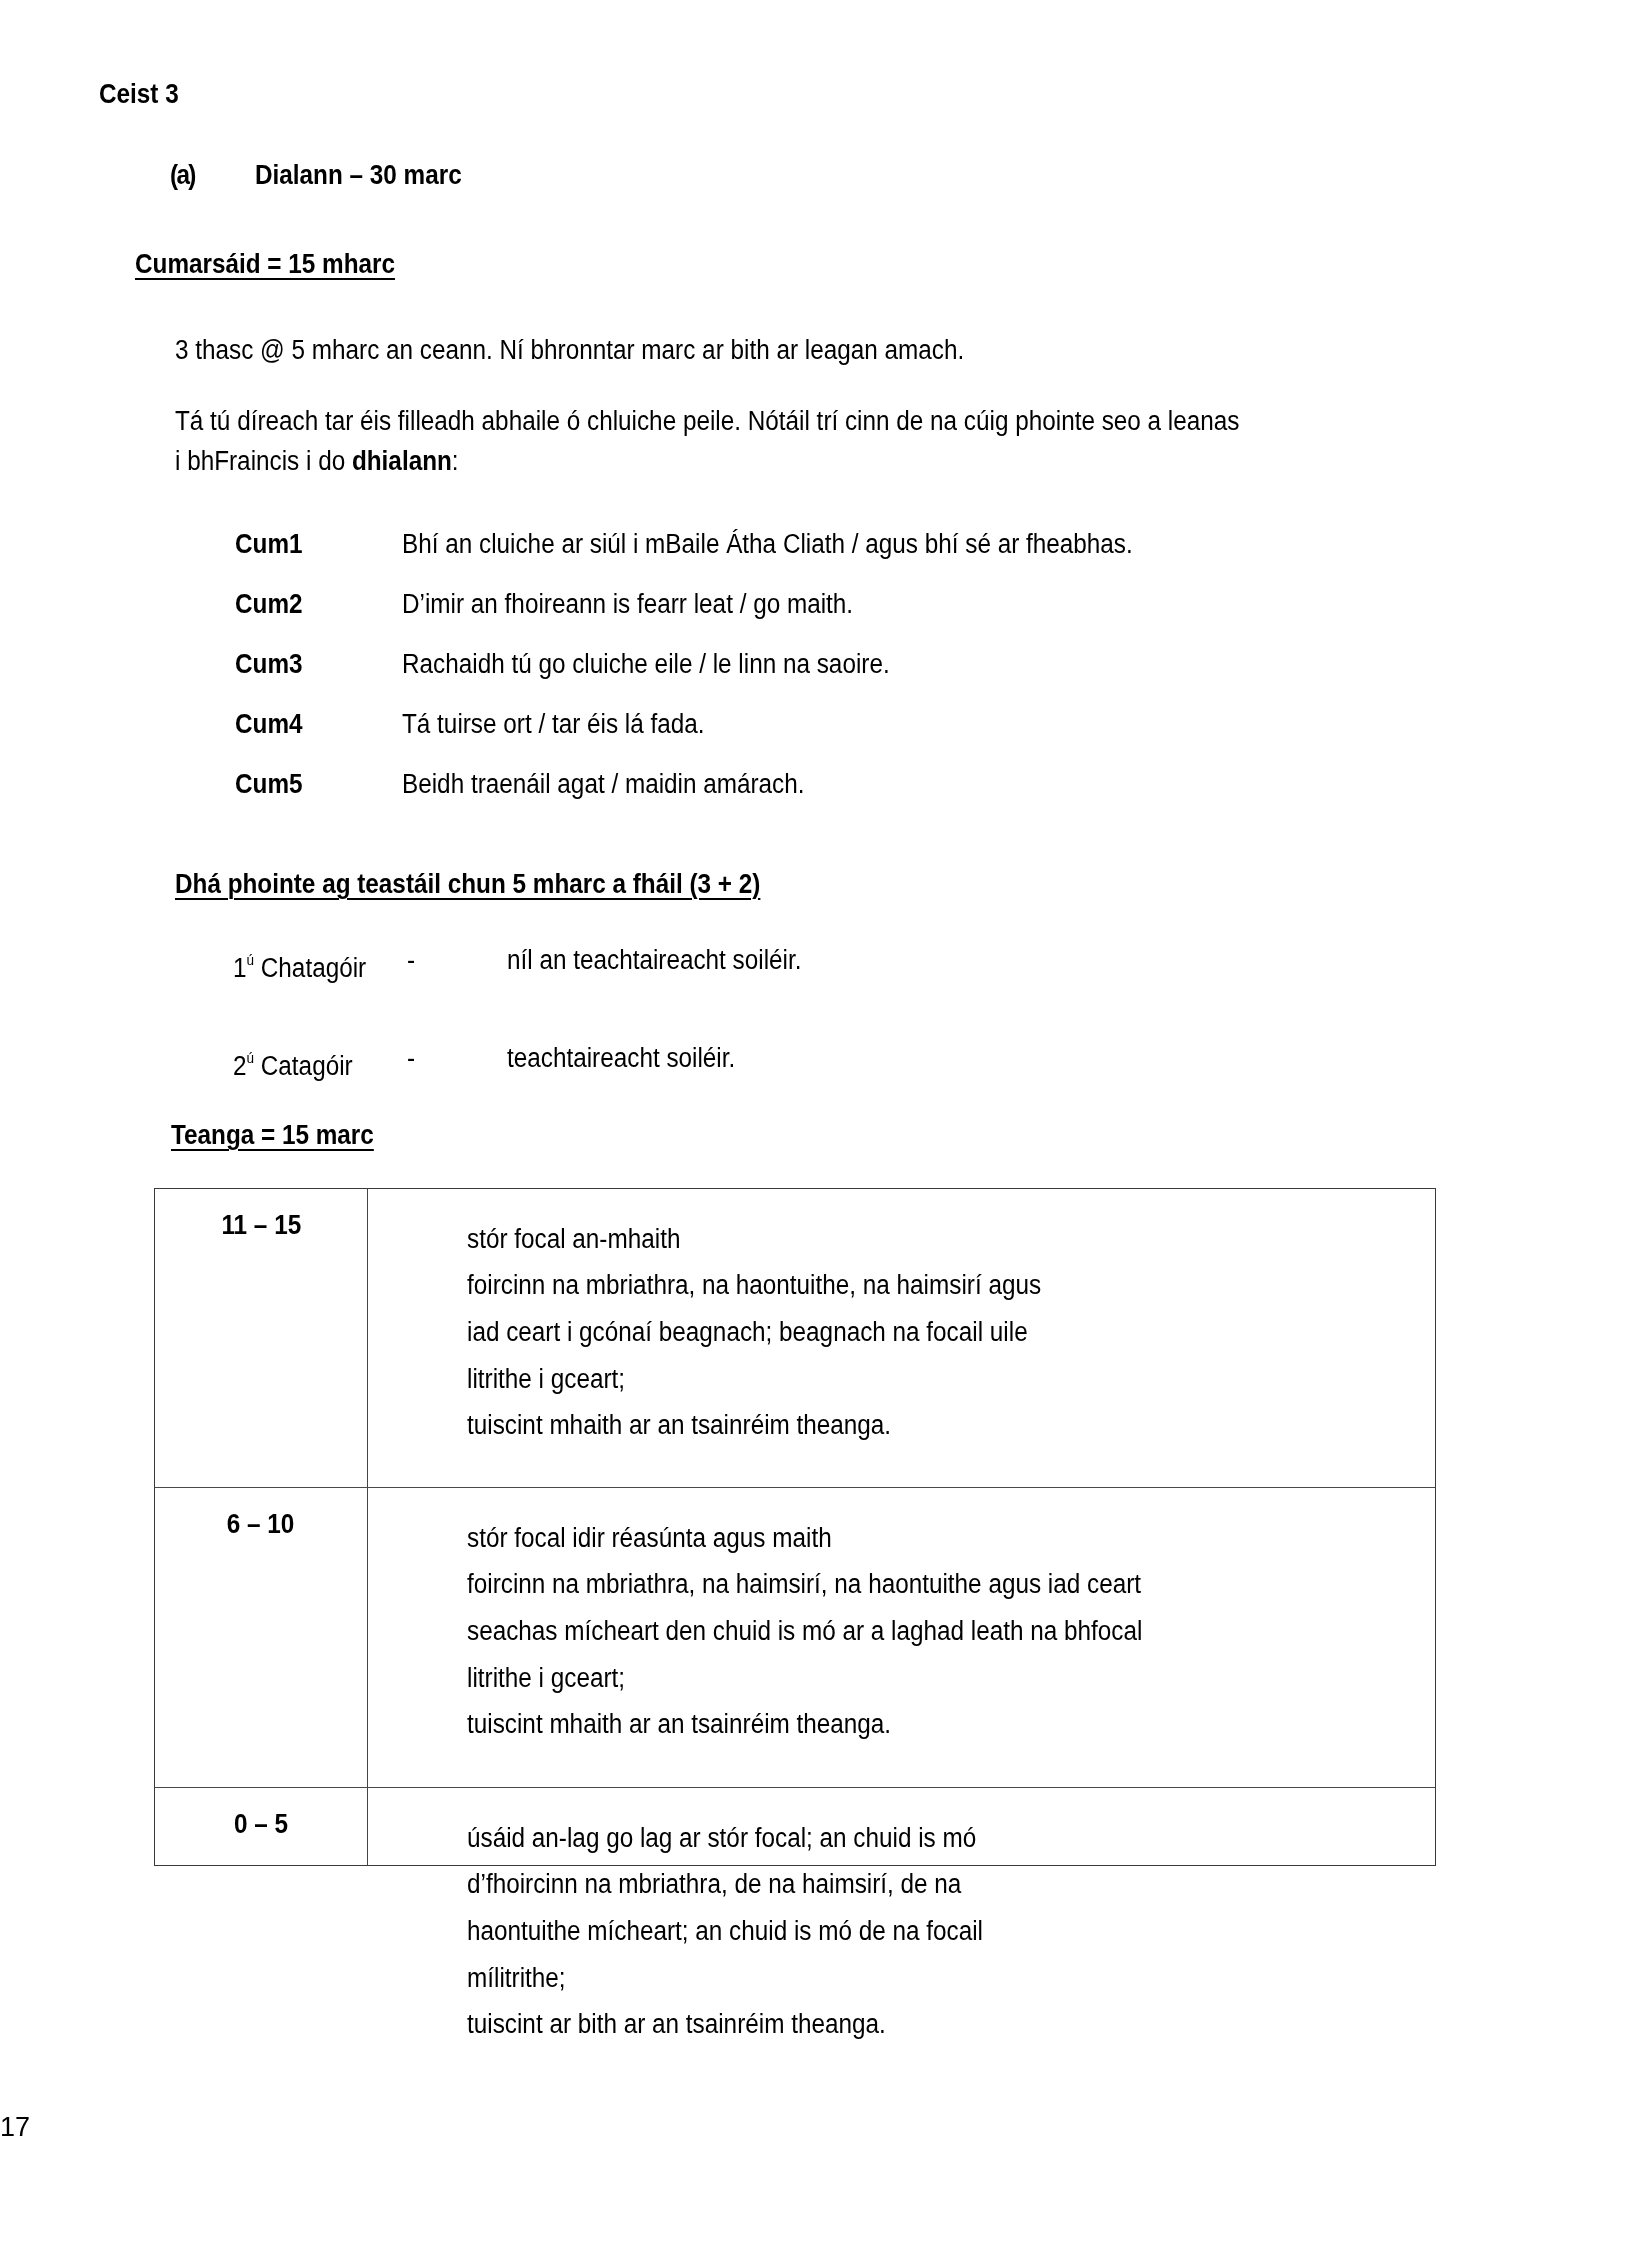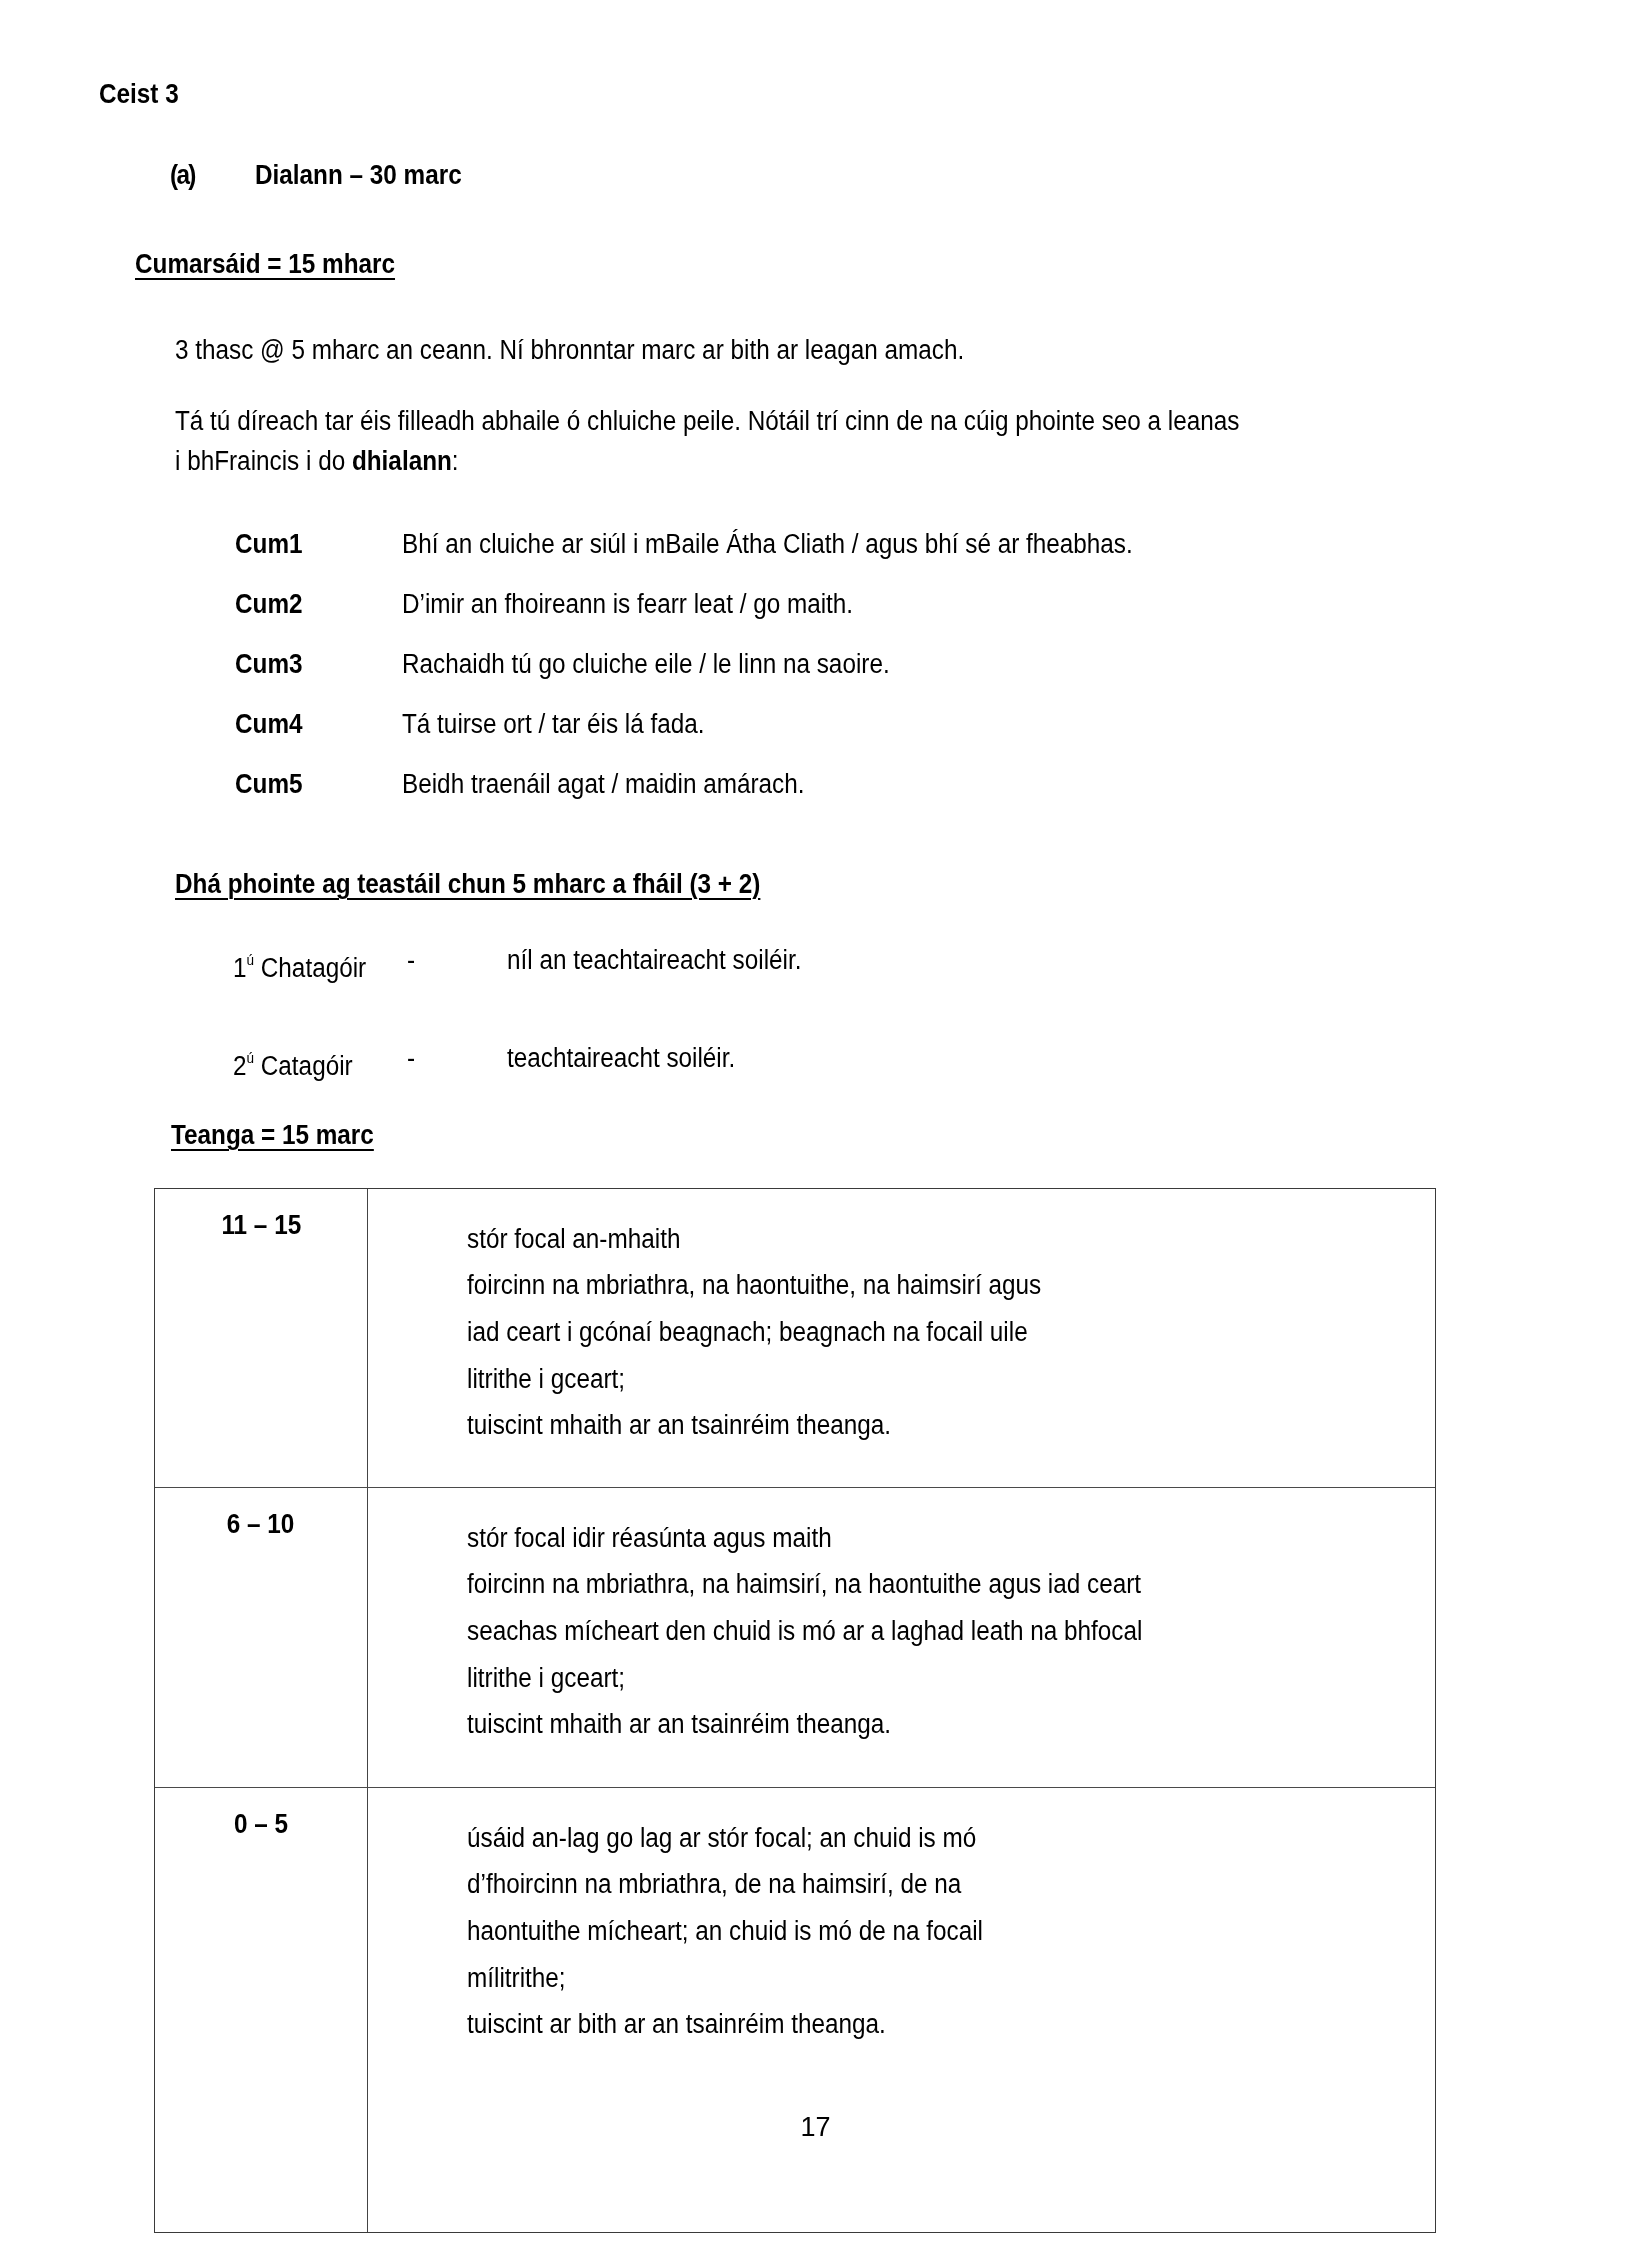--- a/index.html
+++ b/index.html
@@ -2,31 +2,31 @@
 <html style="font-size:14.3px"><head>
 <meta charset="utf-8">
 <style>
   html, body { margin: 0; padding: 0; background: #ffffff; }
   body { width: 1631px; height: 2260px; position: relative; overflow: hidden;
          font-family: "Liberation Sans", "DejaVu Sans", sans-serif; color: #000; }
   .t { position: absolute; white-space: nowrap; font-size: 27px; line-height: 32px; transform-origin: left center; transform: scaleX(0.9); }
   .b { font-weight: bold; }
   .u { text-decoration: underline; text-underline-offset: 4.5px; text-decoration-thickness: 1.8px; }
   .sup { font-size: 15px; vertical-align: 11.6px; }
-  .table { position: absolute; left: 154px; top: 1188px; width: 1282px; height: 1045px;
+  .table { position: absolute; left: 154px; top: 1188px; width: 1282px; height: 678px;
            border: 1.8px solid #3a3a3a; box-sizing: border-box; }
   .row { position: absolute; left: 0; right: 0; border-bottom: 1.8px solid #4a4a4a; box-sizing: border-box; }
   .row.last { border-bottom: none; }
   .vdiv { position: absolute; left: 212px; top: 0; bottom: 0; width: 0.9px; background: #444; }
   .score { position: absolute; left: 0; width: 212px; text-align: center; font-weight: bold; font-size: 27px; line-height: 32px; top: 19.7px; }
   .score span { display: inline-block; transform: scaleX(0.9); }
   .lines { position: absolute; left: 312px; top: 19.7px; }
   .lines div { font-size: 27px; line-height: 60px; height: 60px; margin-top: -13.4px; white-space: nowrap; transform-origin: left center; transform: scaleX(0.9); }
   .lines div:first-child { margin-top: 0; }
-  .pagenum { position: absolute; left: 0; width: 1631px; top: 2111px; text-align: center; font-size: 27px; line-height: 32px; }
+  .pagenum { position: absolute; left: 0; width: 1631px; top: 2111px; font-size: 27px; line-height: 32px; }
 </style>
 </head>
 <body>
 
 <div class="t b" style="left:99px; top:78px;">Ceist 3</div>
 <div class="t b" style="left:170px; top:159px; letter-spacing:-1.8px;">(a)</div>
 <div class="t b" style="left:255px; top:159px;">Dialann – 30 marc</div>
 
 <div class="t b u" style="left:135px; top:248px;">Cumarsáid = 15 mharc</div>
 

